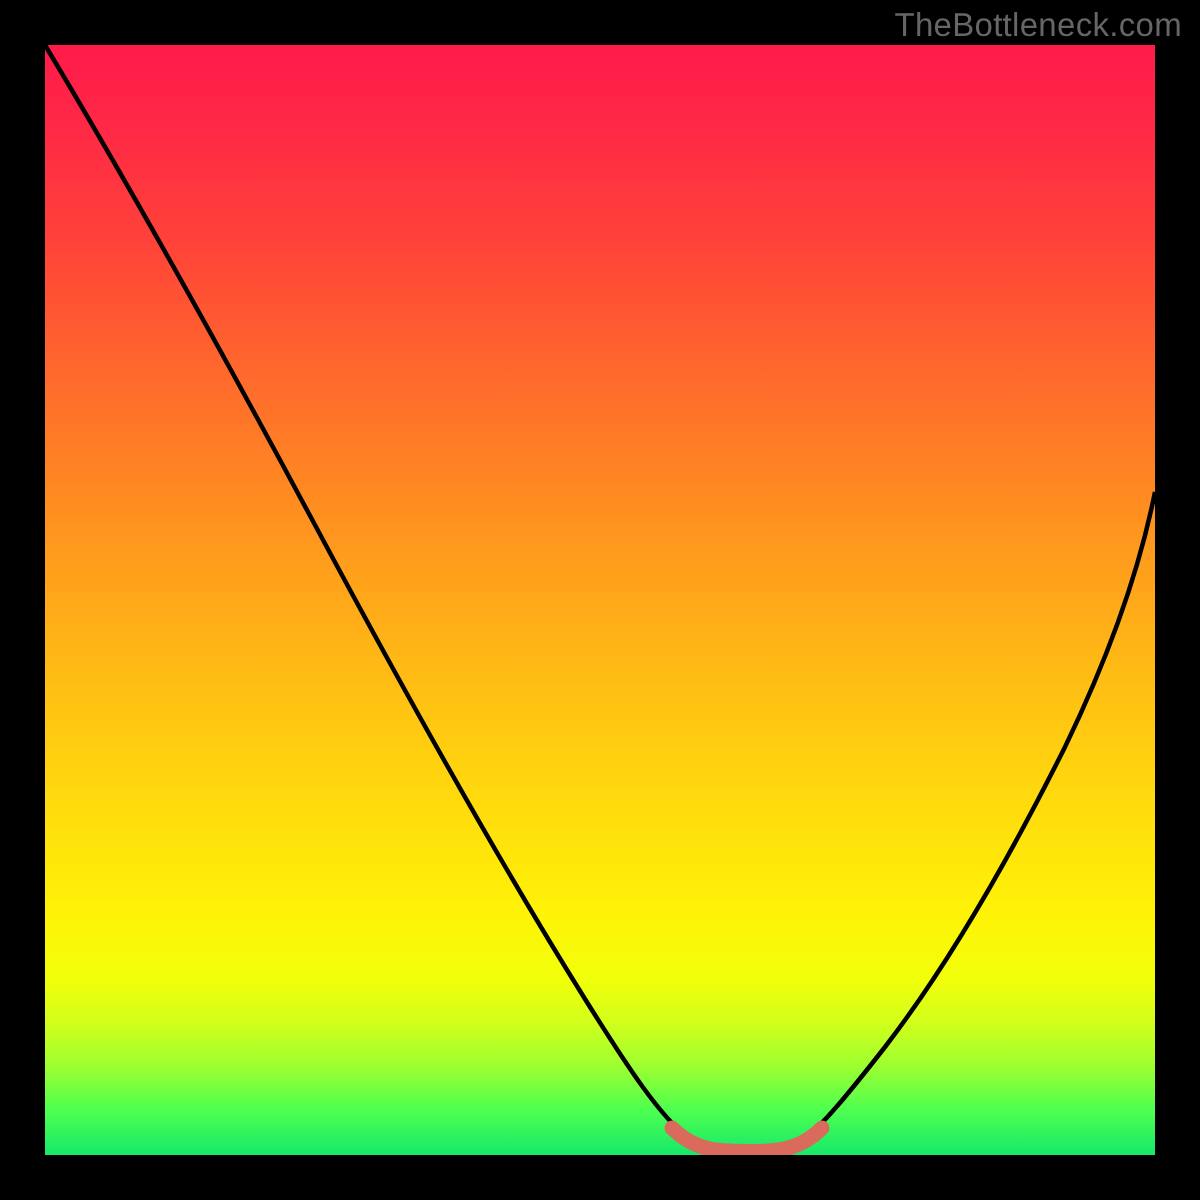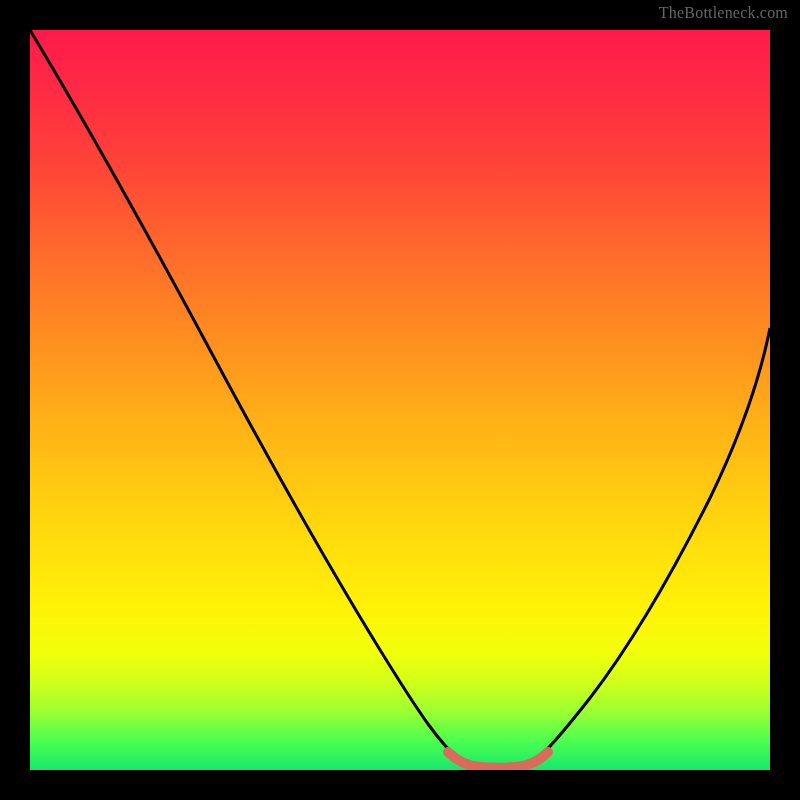--- a/index.html
+++ b/index.html
@@ -15,25 +15,24 @@
     position: relative;
     width: 800px;
     height: 800px;
     background: #000;
   }
   .watermark {
     position: absolute;
     top: 4px;
     right: 12px;
     color: #666;
-    font-size: 16px;
+    font-size: 22px;
     font-weight: 400;
     letter-spacing: 0.2px;
     z-index: 10;
-    font-family: Liberation Serif, serif;
   }
   .plot-area {
     position: absolute;
     left: 30px;
     top: 30px;
     width: 740px;
     height: 740px;
     overflow: hidden;
   }
   .gradient {

